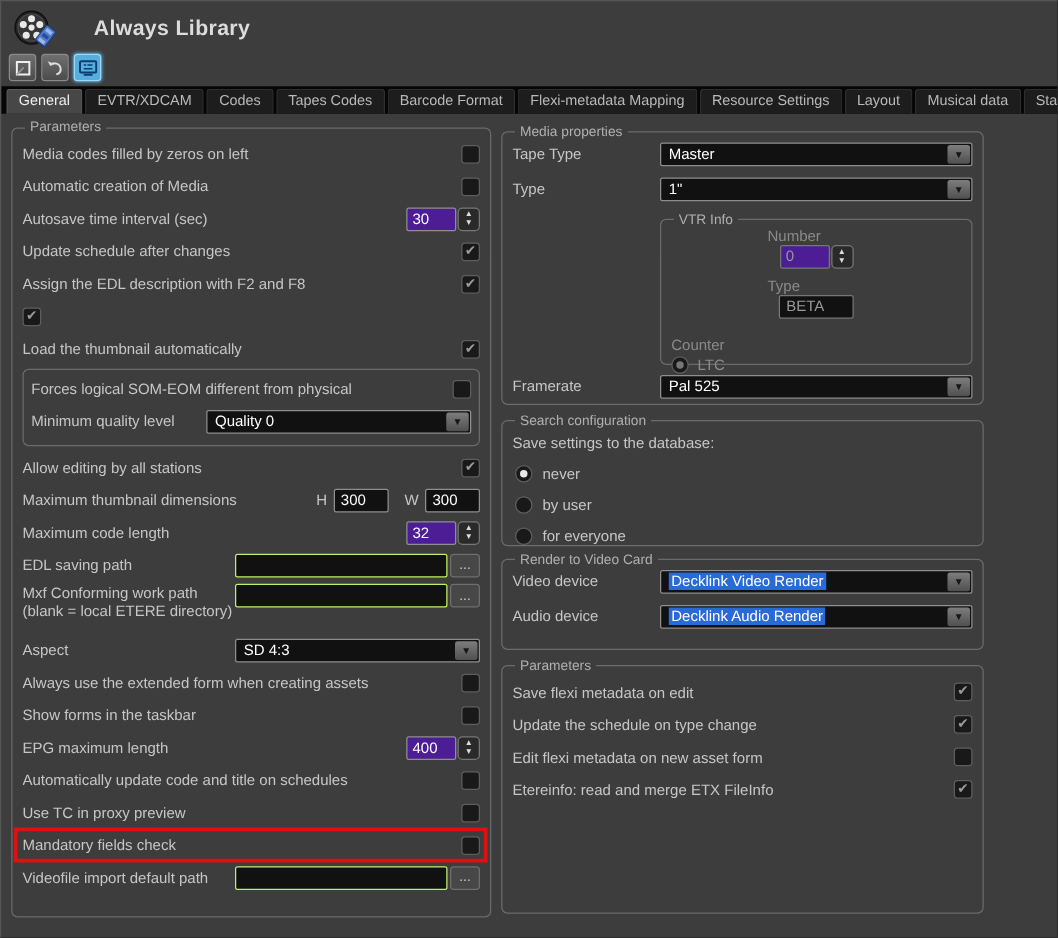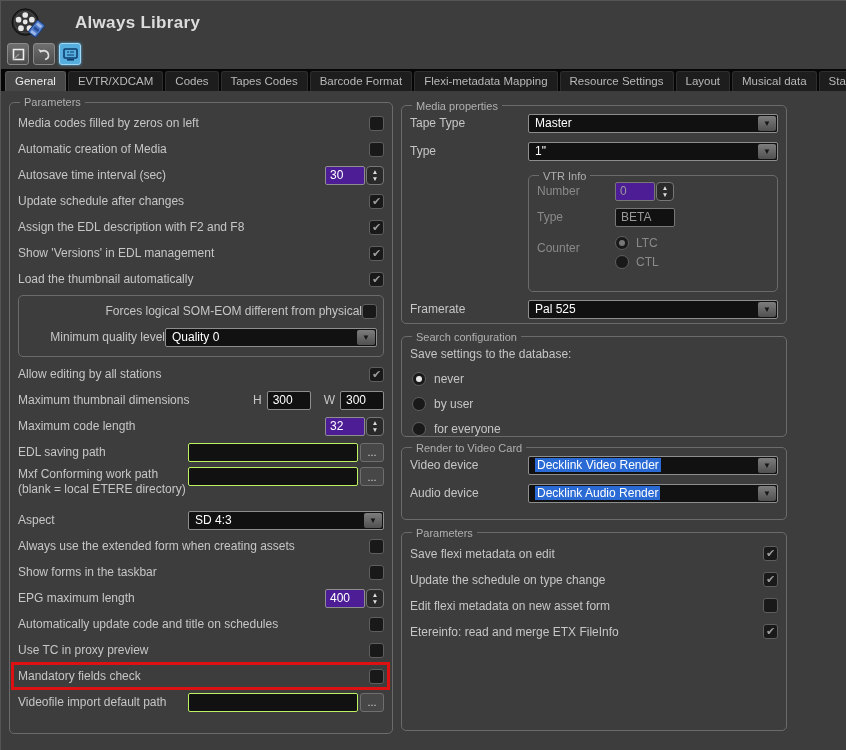--- a/index.html
+++ b/index.html
@@ -61,31 +61,31 @@
   .combo{height:19px;background:#111;border:1px solid #8e8e8e;border-radius:2px;position:relative;
     display:flex;align-items:center;padding:0 22px 0 6px;color:#fff;font-size:12px;cursor:pointer;}
   .combo .arrow{position:absolute;right:1px;top:1px;bottom:1px;width:18px;border-radius:2px;
     background:linear-gradient(#7d7d7d,#505050);display:flex;align-items:center;justify-content:center;
     color:#161616;font-size:8px;cursor:pointer;}
   .combo .sel{background:#2a6ad4;padding:0 2px;}
   
   .browse{width:24px;height:19px;border:1px solid #6e6e6e;border-radius:3px;background:#474747;
     color:#cfcfcf;font-size:11px;display:flex;align-items:center;justify-content:center;cursor:pointer;flex:0 0 auto;}
   
-  .inner-group{border:1px solid #6b6b6b;border-radius:5px;padding:2px 6px 6px;margin:3px 0 4px;text-align:right;}
+  .inner-group{border:1px solid #6b6b6b;border-radius:5px;padding:2px 6px 6px;margin:3px 0 4px;}
   
   .hl{position:relative;}
   .hl::before{content:"";position:absolute;left:-7px;right:-6px;top:-1px;bottom:-1px;
     border:3px solid #dd1111;pointer-events:none;}
   
   .frow{display:flex;align-items:center;margin-bottom:9px;}
   .frow .flbl{width:118px;flex:0 0 auto;font-size:12px;color:#c6c6c6;}
   .frow .combo{flex:1;}
   .vtr{margin-left:118px;margin-top:2px;margin-bottom:8px;padding:0 8px 6px;height:122px;}
-  .vtr .frow{margin-bottom:7px;}
+  .vtr .frow{margin-bottom:7px;flex-direction:column;}
   .vtr .frow .flbl{width:78px;}
   .disabled .flbl,.disabled .lbl2{color:#8a8a8a;}
   .disabled .tinput,.disabled .val{color:#999;border-color:#777;}
   .radio-line{display:flex;align-items:center;gap:7px;height:19px;}
   .search-sub{font-size:12px;color:#c6c6c6;margin:2px 0 6px;}
   .search-opt{display:flex;align-items:center;gap:8px;height:25px;padding-left:2px;}
   .mxf-row{height:42px;align-items:flex-start;padding-top:2px;}
   .mxf-lblblock{width:170px;flex:0 0 auto;}
   .mxf-lblblock div{font-size:12px;color:#c6c6c6;line-height:15px;}
   .pathlbl{width:170px;flex:0 0 auto;font-size:12px;color:#c6c6c6;}
@@ -183,21 +183,20 @@
           <span class="lbl">Update schedule after changes</span>
           <span class="cb" data-checked="true"></span>
         </div>
 
         <div class="row">
           <span class="lbl">Assign the EDL description with F2 and F8</span>
           <span class="cb" data-checked="true"></span>
         </div>
 
         <div class="row">
-          <span class="lbl">Show 'Versions' in EDL management</span>
           <span class="cb" data-checked="true"></span>
         </div>
 
         <div class="row">
           <span class="lbl">Load the thumbnail automatically</span>
           <span class="cb" data-checked="true"></span>
         </div>
 
         <div class="inner-group">
           <div class="row">

